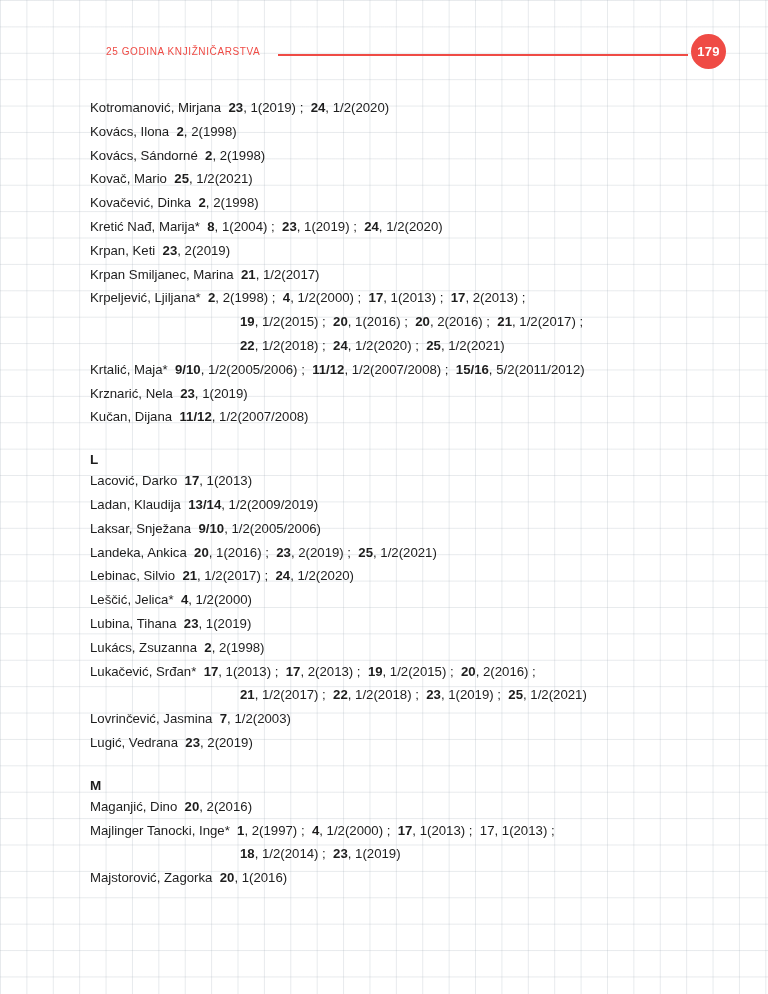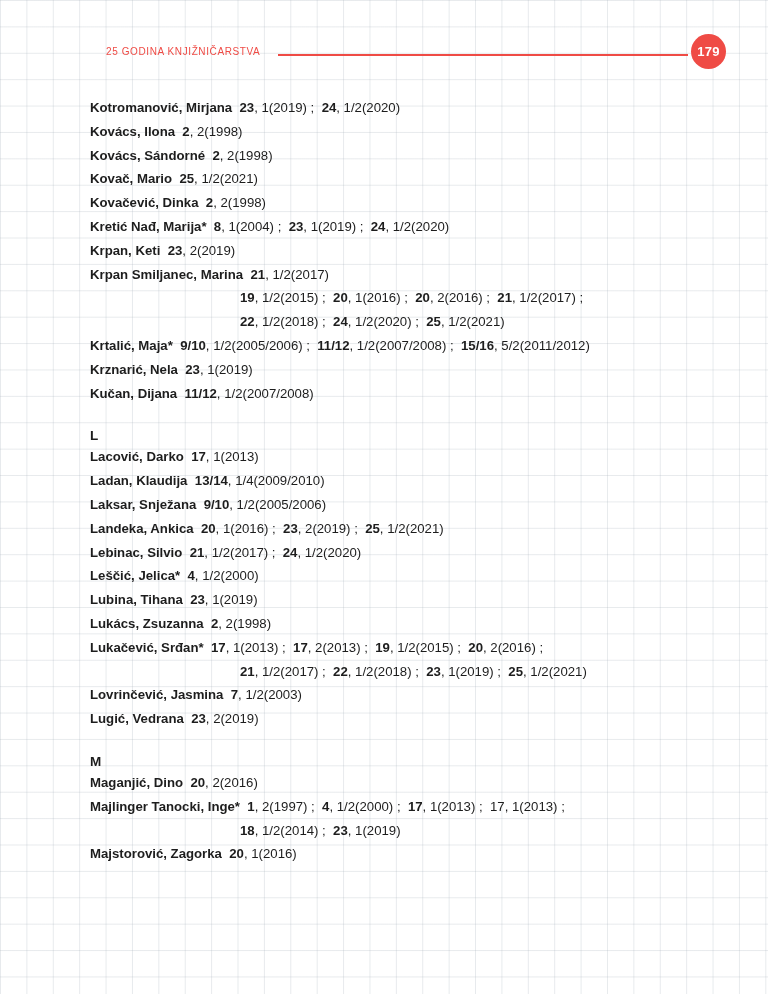--- a/index.html
+++ b/index.html
@@ -76,21 +76,21 @@
     left: 90px;
     top: 96px;
     right: 60px;
   }
   .entry {
     font-size: 13.2px;
     line-height: 23.8px;
     color: #1d1d1d;
     white-space: nowrap;
   }
-  .entry .name { font-weight: bold; }
+  .entry .name { font-weight: normal; }
   .entry .vol { font-weight: bold; text-align: center; }
   .cont {
     padding-left: 150px;
   }
   .section-letter {
     font-size: 13.5px;
     font-weight: bold;
     margin-top: 23px;
     margin-bottom: 2px;
     color: #1d1d1d;
@@ -111,28 +111,29 @@
 
   <div class="content" id="content">
       <div class="entry"><span class="name">Kotromanović, Mirjana&nbsp;&nbsp;</span><span class="vol">23</span><span>, 1(2019) ;&nbsp;&nbsp;</span><span class="vol">24</span><span>, 1/2(2020)</span></div>
       <div class="entry"><span class="name">Kovács, Ilona&nbsp;&nbsp;</span><span class="vol">2</span><span>, 2(1998)</span></div>
       <div class="entry"><span class="name">Kovács, Sándorné&nbsp;&nbsp;</span><span class="vol">2</span><span>, 2(1998)</span></div>
       <div class="entry"><span class="name">Kovač, Mario&nbsp;&nbsp;</span><span class="vol">25</span><span>, 1/2(2021)</span></div>
       <div class="entry"><span class="name">Kovačević, Dinka&nbsp;&nbsp;</span><span class="vol">2</span><span>, 2(1998)</span></div>
       <div class="entry"><span class="name">Kretić Nađ, Marija*&nbsp;&nbsp;</span><span class="vol">8</span><span>, 1(2004) ;&nbsp;&nbsp;</span><span class="vol">23</span><span>, 1(2019) ;&nbsp;&nbsp;</span><span class="vol">24</span><span>, 1/2(2020)</span></div>
       <div class="entry"><span class="name">Krpan, Keti&nbsp;&nbsp;</span><span class="vol">23</span><span>, 2(2019)</span></div>
       <div class="entry"><span class="name">Krpan Smiljanec, Marina&nbsp;&nbsp;</span><span class="vol">21</span><span>, 1/2(2017)</span></div>
+      <div class="entry"><span class="name">Krpeljević, Ljiljana*&nbsp;&nbsp;</span><span class="vol">2</span><span>, 2(1998) ;&nbsp;&nbsp;</span><span class="vol">4</span><span>, 1/2(2000) ;&nbsp;&nbsp;</span><span class="vol">17</span><span>, 1(2013) ;&nbsp;&nbsp;</span><span class="vol">17</span><span>, 2(2013) ;</span></div>
       <div class="entry cont"><span class="vol">19</span><span>, 1/2(2015) ;&nbsp;&nbsp;</span><span class="vol">20</span><span>, 1(2016) ;&nbsp;&nbsp;</span><span class="vol">20</span><span>, 2(2016) ;&nbsp;&nbsp;</span><span class="vol">21</span><span>, 1/2(2017) ;</span></div>
       <div class="entry cont"><span class="vol">22</span><span>, 1/2(2018) ;&nbsp;&nbsp;</span><span class="vol">24</span><span>, 1/2(2020) ;&nbsp;&nbsp;</span><span class="vol">25</span><span>, 1/2(2021)</span></div>
       <div class="entry"><span class="name">Krtalić, Maja*&nbsp;&nbsp;</span><span class="vol">9/10</span><span>, 1/2(2005/2006) ;&nbsp;&nbsp;</span><span class="vol">11/12</span><span>, 1/2(2007/2008) ;&nbsp;&nbsp;</span><span class="vol">15/16</span><span>, 5/2(2011/2012)</span></div>
       <div class="entry"><span class="name">Krznarić, Nela&nbsp;&nbsp;</span><span class="vol">23</span><span>, 1(2019)</span></div>
       <div class="entry"><span class="name">Kučan, Dijana&nbsp;&nbsp;</span><span class="vol">11/12</span><span>, 1/2(2007/2008)</span></div>
       <div class="section-letter">L</div>
       <div class="entry"><span class="name">Lacović, Darko&nbsp;&nbsp;</span><span class="vol">17</span><span>, 1(2013)</span></div>
-      <div class="entry"><span class="name">Ladan, Klaudija&nbsp;&nbsp;</span><span class="vol">13/14</span><span>, 1/4(2009/2010)</span></div>
+      <div class="entry"><span class="name">Ladan, Klaudija&nbsp;&nbsp;</span><span class="vol">13/14</span><span>, 1/2(2009/2019)</span></div>
       <div class="entry"><span class="name">Laksar, Snježana&nbsp;&nbsp;</span><span class="vol">9/10</span><span>, 1/2(2005/2006)</span></div>
       <div class="entry"><span class="name">Landeka, Ankica&nbsp;&nbsp;</span><span class="vol">20</span><span>, 1(2016) ;&nbsp;&nbsp;</span><span class="vol">23</span><span>, 2(2019) ;&nbsp;&nbsp;</span><span class="vol">25</span><span>, 1/2(2021)</span></div>
       <div class="entry"><span class="name">Lebinac, Silvio&nbsp;&nbsp;</span><span class="vol">21</span><span>, 1/2(2017) ;&nbsp;&nbsp;</span><span class="vol">24</span><span>, 1/2(2020)</span></div>
       <div class="entry"><span class="name">Leščić, Jelica*&nbsp;&nbsp;</span><span class="vol">4</span><span>, 1/2(2000)</span></div>
       <div class="entry"><span class="name">Lubina, Tihana&nbsp;&nbsp;</span><span class="vol">23</span><span>, 1(2019)</span></div>
       <div class="entry"><span class="name">Lukács, Zsuzanna&nbsp;&nbsp;</span><span class="vol">2</span><span>, 2(1998)</span></div>
       <div class="entry"><span class="name">Lukačević, Srđan*&nbsp;&nbsp;</span><span class="vol">17</span><span>, 1(2013) ;&nbsp;&nbsp;</span><span class="vol">17</span><span>, 2(2013) ;&nbsp;&nbsp;</span><span class="vol">19</span><span>, 1/2(2015) ;&nbsp;&nbsp;</span><span class="vol">20</span><span>, 2(2016) ;</span></div>
       <div class="entry cont"><span class="vol">21</span><span>, 1/2(2017) ;&nbsp;&nbsp;</span><span class="vol">22</span><span>, 1/2(2018) ;&nbsp;&nbsp;</span><span class="vol">23</span><span>, 1(2019) ;&nbsp;&nbsp;</span><span class="vol">25</span><span>, 1/2(2021)</span></div>
       <div class="entry"><span class="name">Lovrinčević, Jasmina&nbsp;&nbsp;</span><span class="vol">7</span><span>, 1/2(2003)</span></div>
       <div class="entry"><span class="name">Lugić, Vedrana&nbsp;&nbsp;</span><span class="vol">23</span><span>, 2(2019)</span></div>

